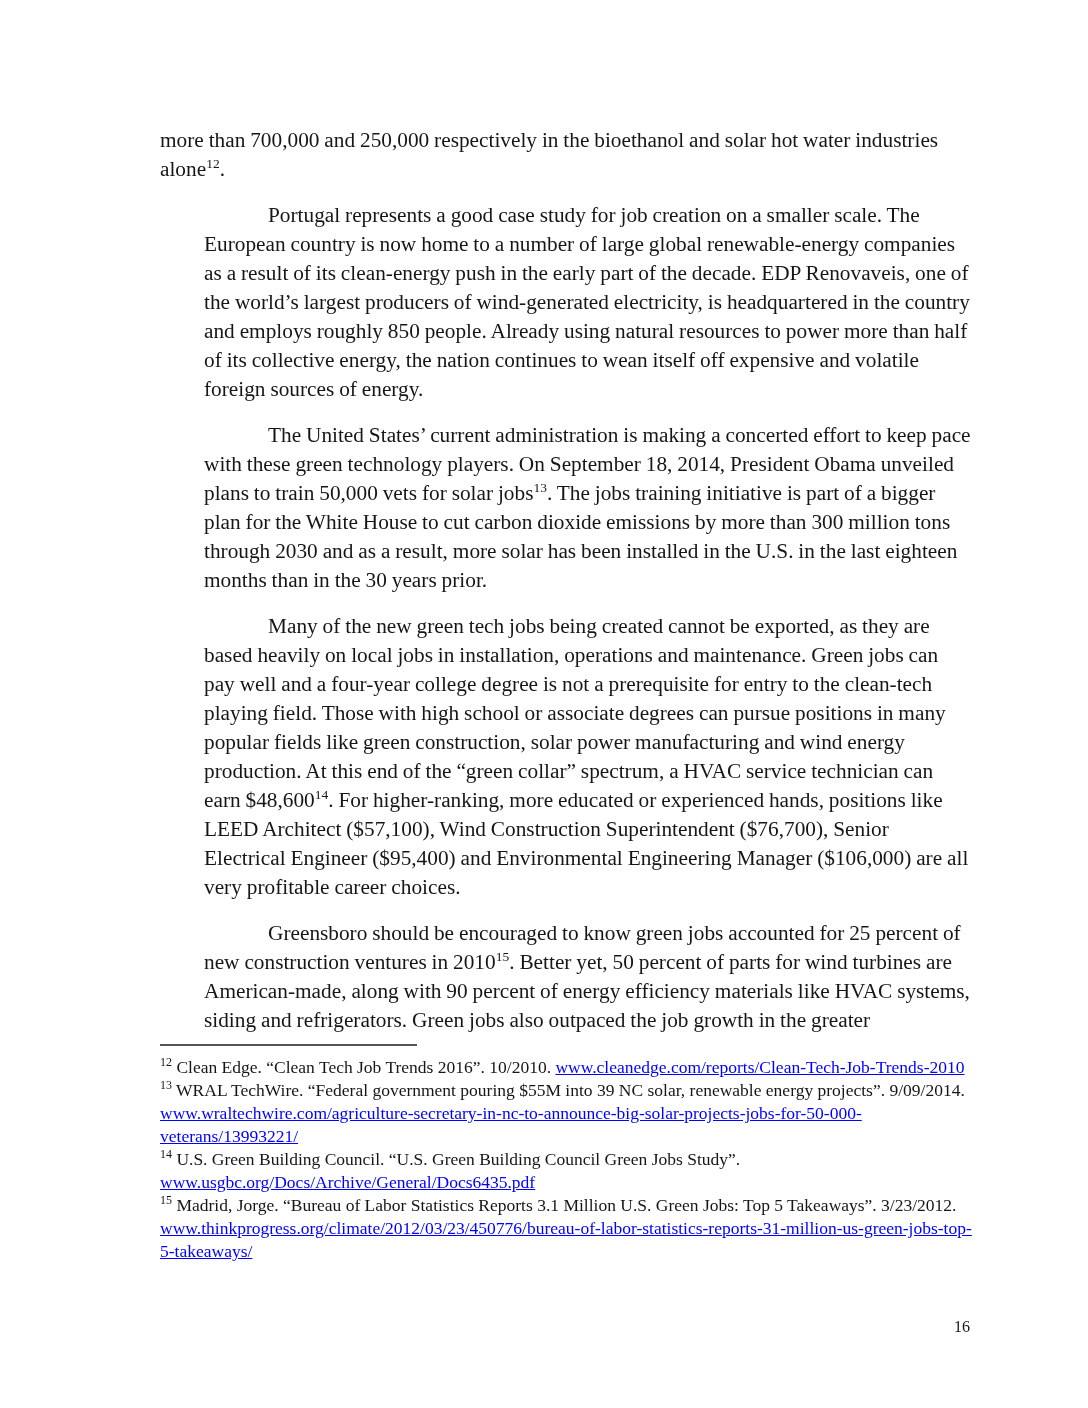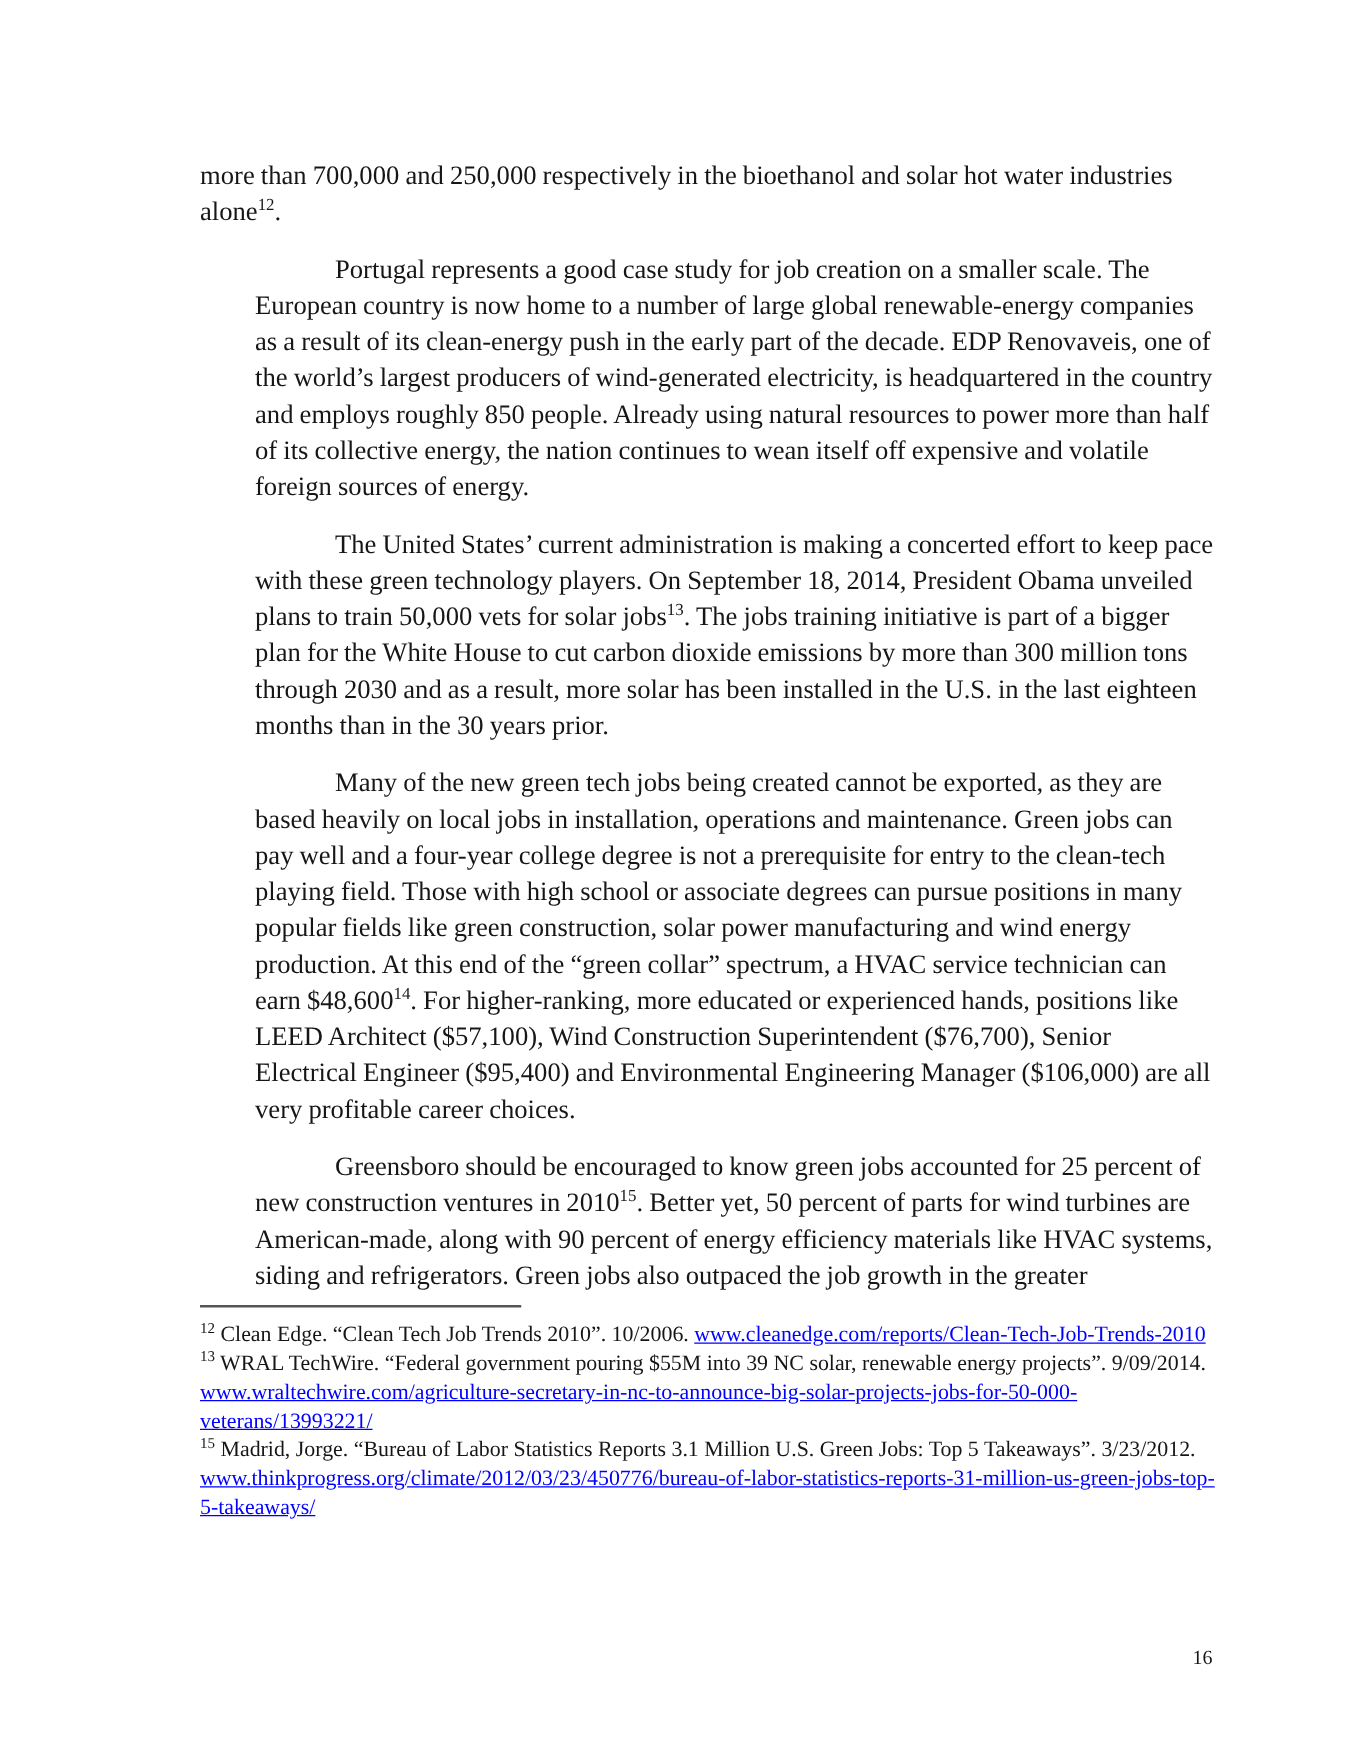--- a/index.html
+++ b/index.html
@@ -90,21 +90,22 @@
       <p class="para"><span>more than 700,000 and 250,000 respectively in the bioethanol and solar hot water industries alone</span><sup class="ref">12</sup><span>.</span></p>
       <p class="para indented"><span>Portugal represents a good case study for job creation on a smaller scale. The European country is now home to a number of large global renewable-energy companies as a result of its clean-energy push in the early part of the decade. EDP Renovaveis, one of the world’s largest producers of wind-generated electricity, is headquartered in the country and employs roughly 850 people. Already using natural resources to power more than half of its collective energy, the nation continues to wean itself off expensive and volatile foreign sources of energy.</span></p>
       <p class="para indented"><span>The United States’ current administration is making a concerted effort to keep pace with these green technology players. On September 18, 2014, President Obama unveiled plans to train 50,000 vets for solar jobs</span><sup class="ref">13</sup><span>. The jobs training initiative is part of a bigger plan for the White House to cut carbon dioxide emissions by more than 300 million tons through 2030 and as a result, more solar has been installed in the U.S. in the last eighteen months than in the 30 years prior.</span></p>
       <p class="para indented"><span>Many of the new green tech jobs being created cannot be exported, as they are based heavily on local jobs in installation, operations and maintenance. Green jobs can pay well and a four-year college degree is not a prerequisite for entry to the clean-tech playing field. Those with high school or associate degrees can pursue positions in many popular fields like green construction, solar power manufacturing and wind energy production. At this end of the “green collar” spectrum, a HVAC service technician can earn $48,600</span><sup class="ref">14</sup><span>. For higher-ranking, more educated or experienced hands, positions like LEED Architect ($57,100), Wind Construction Superintendent ($76,700), Senior Electrical Engineer ($95,400) and Environmental Engineering Manager ($106,000) are all very profitable career choices.</span></p>
       <p class="para indented"><span>Greensboro should be encouraged to know green jobs accounted for 25 percent of new construction ventures in 2010</span><sup class="ref">15</sup><span>. Better yet, 50 percent of parts for wind turbines are American-made, along with 90 percent of energy efficiency materials like HVAC systems, siding and refrigerators. Green jobs also outpaced the job growth in the greater</span></p>
     </div>
 
   <div class="footnote-area">
     <hr class="footnote-sep">
     <div class="footnotes-list">
-        <div class="footnote"><sup class="fn-num">12</sup> <span>Clean Edge. “Clean Tech Job Trends 2010”. 10/2006. </span><a class="fn-link" href="#">www.cleanedge.com/reports/Clean-Tech-Job-Trends-2010</a></div>
+        <div class="footnote"><sup class="fn-num">12</sup> <span>Clean Edge. “Clean Tech Job Trends 2016”. 10/2010. </span><a class="fn-link" href="#">www.cleanedge.com/reports/Clean-Tech-Job-Trends-2010</a></div>
         <div class="footnote"><sup class="fn-num">13</sup> <span>WRAL TechWire. “Federal government pouring $55M into 39 NC solar, renewable energy projects”. 9/09/2014. </span><a class="fn-link" href="#">www.wraltechwire.com/agriculture-secretary-in-nc-to-announce-big-solar-projects-jobs-for-50-000-veterans/13993221/</a></div>
+        <div class="footnote"><sup class="fn-num">14</sup> <span>U.S. Green Building Council. “U.S. Green Building Council Green Jobs Study”. </span><a class="fn-link" href="#">www.usgbc.org/Docs/Archive/General/Docs6435.pdf</a></div>
         <div class="footnote"><sup class="fn-num">15</sup> <span>Madrid, Jorge. “Bureau of Labor Statistics Reports 3.1 Million U.S. Green Jobs: Top 5 Takeaways”. 3/23/2012. </span><a class="fn-link" href="#">www.thinkprogress.org/climate/2012/03/23/450776/bureau-of-labor-statistics-reports-31-million-us-green-jobs-top-5-takeaways/</a></div>
       </div>
   </div>
 
   <div class="page-number">16</div>
 
 </div>
 
 </body></html>

